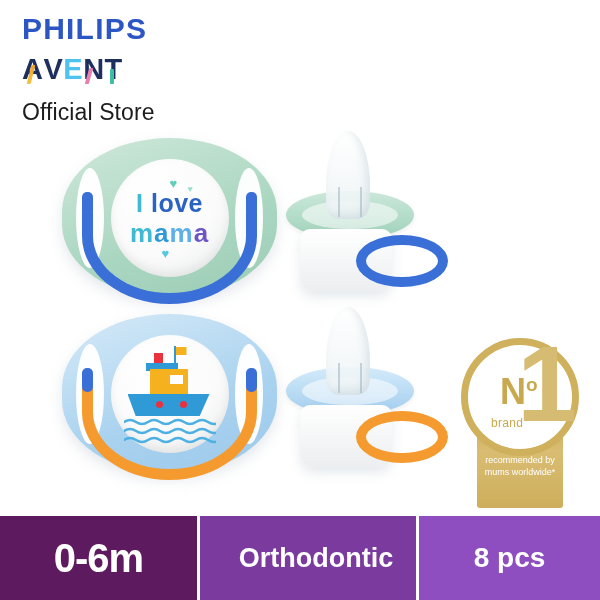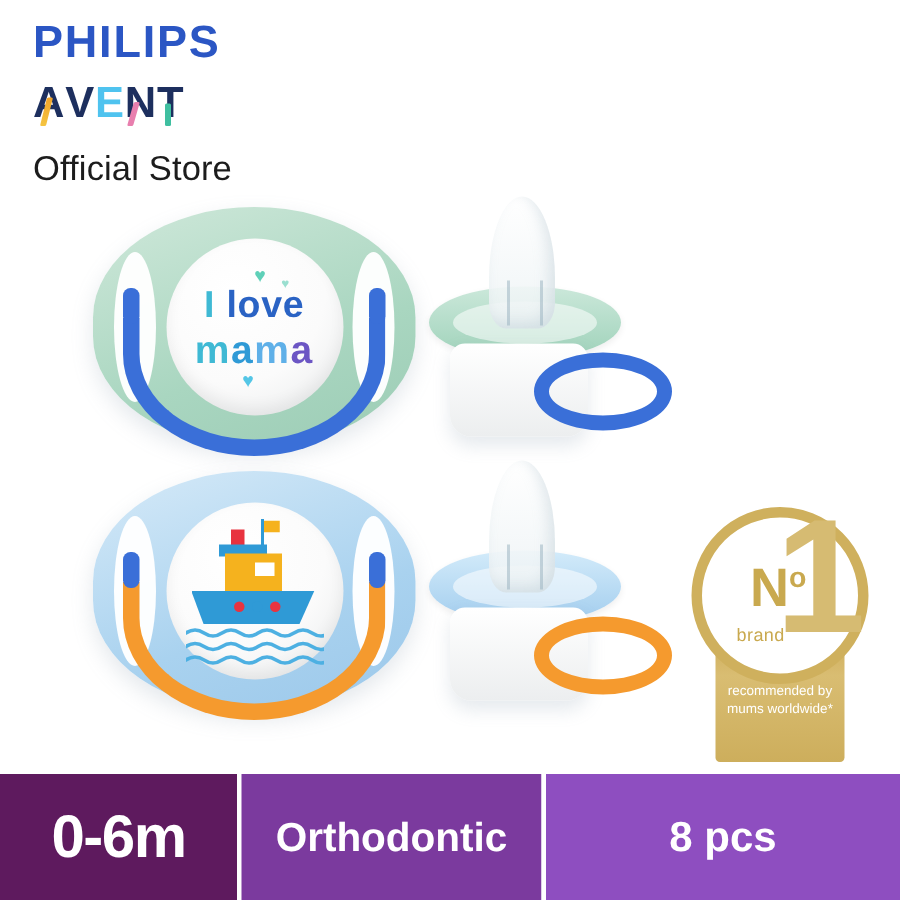--- a/index.html
+++ b/index.html
@@ -188,23 +188,23 @@
     letter-spacing:.3px;
   }
   .nb-rec{
     position:absolute;left:22px;top:120px;width:86px;text-align:center;
     color:#ffffff;font-size:9px;line-height:1.35;
   }
 
   
   .bottombar{position:absolute;left:0;top:516px;width:600px;height:84px;display:flex;}
   .seg{height:84px;display:flex;align-items:center;justify-content:center;color:#fff;}
-  .seg1{width:158px;background:#5e1a5e;}
+  .seg1{width:197px;background:#5e1a5e;}
   .gap{width:3px;background:#ffffff;height:84px;}
-  .seg2{width:200px;background:#7b3a9e;}
+  .seg2{width:200px;background:#7b3a9e;padding-left:16px;}
   .seg3{flex:1;background:#8e4ec0;}
   .seg1 .txt{font-size:40px;font-weight:bold;letter-spacing:-1px;}
   .seg2 .txt{font-size:27px;font-weight:bold;}
   .seg3 .txt{font-size:28px;font-weight:bold;}
 </style>
 </head>
 <body>
 
 <div class="stage">
 

